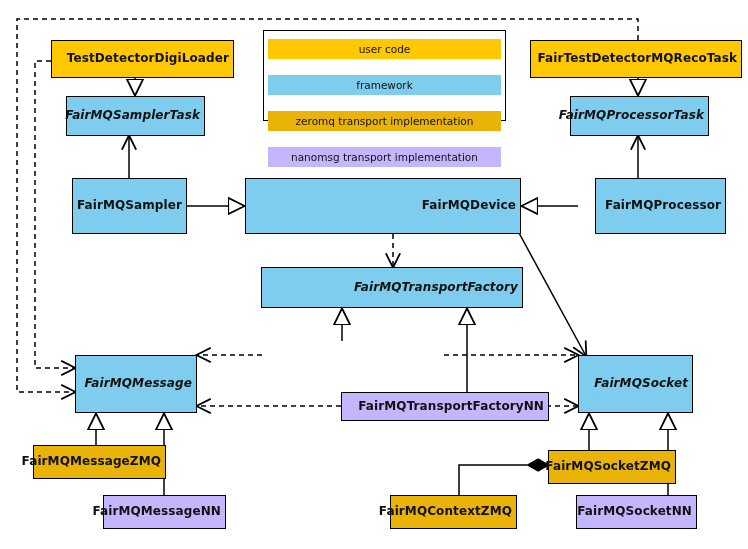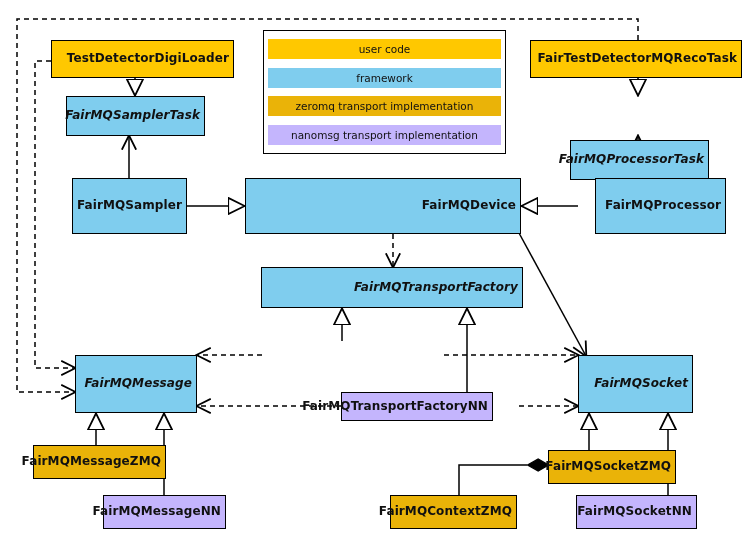--- a/index.html
+++ b/index.html
@@ -25,24 +25,24 @@
     padding:0 4px;
   }
   .node.abstract{font-style:italic;font-weight:bold;}
   .c-user{background:#FFC800;}
   .c-framework{background:#7FCDEE;}
   .c-zmq{background:#eab308;}
   .c-nn{background:#c4b5fd;}
 
   
   #legend{
-    position:absolute;left:263px;top:30px;width:243px;height:124px;
+    position:absolute;left:263px;top:30px;width:243px;height:91px;
     background:#ffffff;border:1.6px solid #000000;box-sizing:border-box;
     padding:8px 4px;
-    display:flex;flex-direction:column;justify-content:space-between;
+    display:flex;flex-direction:column;justify-content:space-between;gap:16px;
   }
   .legend-row{
     height:20px;line-height:20px;text-align:center;
     font-size:10.5px;font-weight:normal;color:#111111;
   }
 </style>
 </head>
 <body>
 
 <div id="diagram">
@@ -111,42 +111,42 @@
   </div>
 
   <div class="node c-user" style="left:530px;top:40px;width:212px;height:38px;">
     <span>FairTestDetectorMQRecoTask</span>
   </div>
 
   <div class="node c-framework abstract" style="left:66px;top:96px;width:139px;height:40px;">
     <span>FairMQSamplerTask</span>
   </div>
 
-  <div class="node c-framework abstract" style="left:570px;top:96px;width:139px;height:40px;margin-top:44px;">
+  <div class="node c-framework abstract" style="left:570px;top:96px;width:139px;height:40px;">
     <span>FairMQProcessorTask</span>
   </div>
 
   <div class="node c-framework" style="left:72px;top:178px;width:115px;height:56px;">
     <span>FairMQSampler</span>
   </div>
 
   <div class="node c-framework" style="left:245px;top:178px;width:276px;height:56px;padding-left:12px;">
     <span>FairMQDevice</span>
   </div>
 
   <div class="node c-framework" style="left:578px;top:178px;width:131px;height:56px;margin-left:17px;">
     <span>FairMQProcessor</span>
   </div>
 
   <div class="node c-framework abstract" style="left:261px;top:267px;width:262px;height:41px;">
     <span>FairMQTransportFactory</span>
   </div>
 
 
-  <div class="node c-nn" style="left:341px;top:392px;width:152px;height:29px;padding-left:28px;">
+  <div class="node c-nn" style="left:341px;top:392px;width:208px;height:29px;padding-left:28px;">
     <span>FairMQTransportFactoryNN</span>
   </div>
 
   <div class="node c-framework abstract" style="left:75px;top:355px;width:122px;height:58px;">
     <span>FairMQMessage</span>
   </div>
 
   <div class="node c-framework abstract" style="left:578px;top:355px;width:115px;height:58px;">
     <span>FairMQSocket</span>
   </div>

